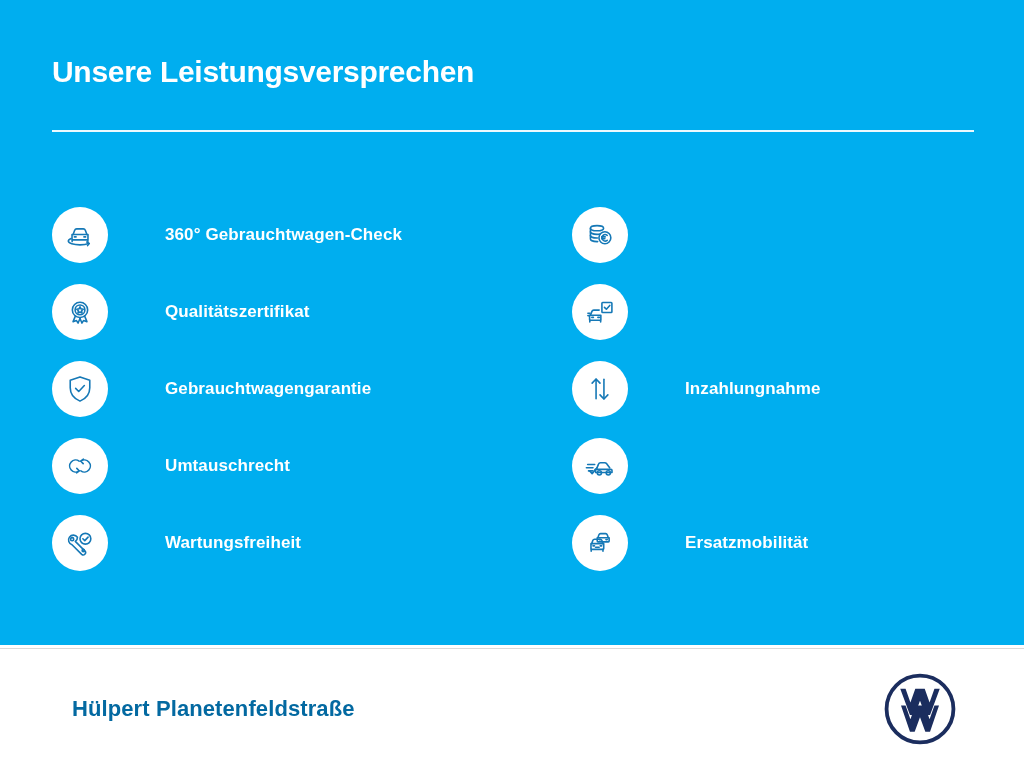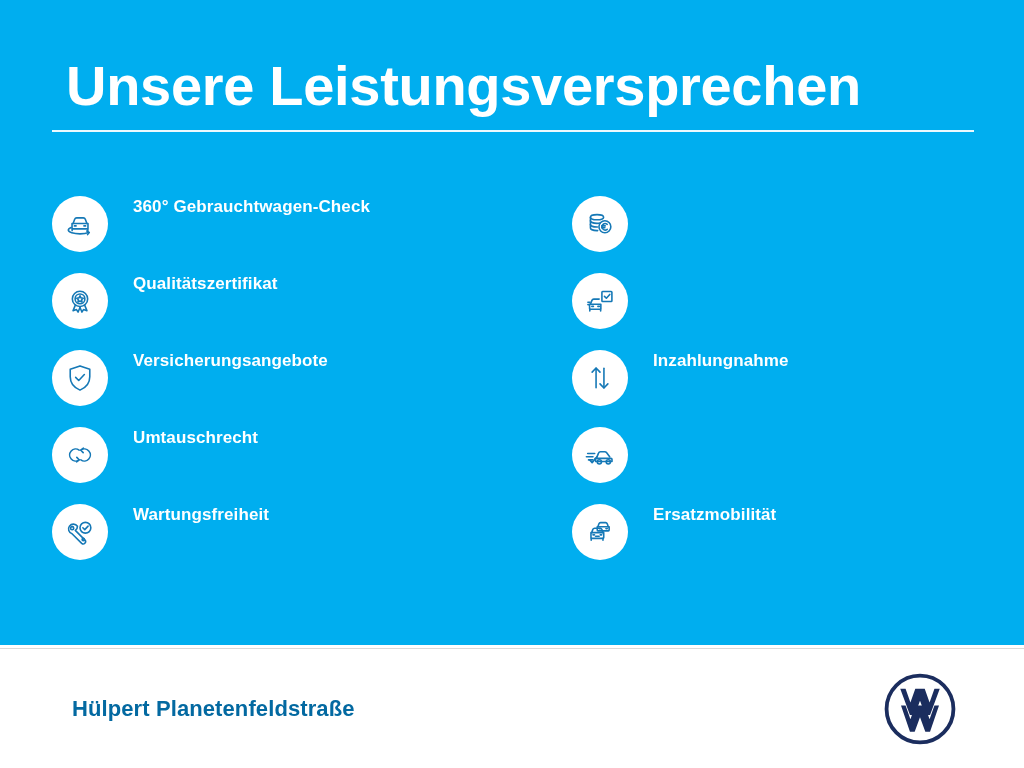--- a/index.html
+++ b/index.html
@@ -32,23 +32,23 @@
     width: 1024px;
     height: 645px;
     background: #00AEEF;
     box-sizing: border-box;
   }
 
   .hero-title {
     position: absolute;
     left: 52px;
     top: 47px;
-    margin: 14px;
+    margin: 0;
     color: #ffffff;
-    font-size: 56px;
+    font-size: 30px;
     line-height: 50px;
     font-weight: 700;
     letter-spacing: -0.3px;
     white-space: nowrap;
   }
 
   .title-rule {
     position: absolute;
     left: 52px;
     top: 130px;
@@ -72,21 +72,22 @@
     top: 0;
     width: 470px;
   }
   .col-left  { left: 52px; }
   .col-right { left: 572px; }
 
   .feature-item {
     position: relative;
     height: 77px;
     display: flex;
-    align-items: flex-start;
+    align-items: center;
+    gap: 32px;
   }
 
   .feature-icon {
     flex: 0 0 auto;
     width: 56px;
     height: 56px;
     border-radius: 50%;
     background: #ffffff;
     display: flex;
     align-items: center;
@@ -202,21 +203,21 @@
           <span class="feature-label">Qualitätszertifikat</span>
         </div>
 
         <div class="feature-item">
           <span class="feature-icon">
             <svg viewBox="0 0 32 32" aria-hidden="true">
               <path d="M16 4.6l9.2 3.1v7.1c0 5.6-3.7 10.3-9.2 12.6-5.5-2.3-9.2-7-9.2-12.6V7.7z"></path>
               <path d="M11.9 15.4l2.9 2.9 5.3-5.6"></path>
             </svg>
           </span>
-          <span class="feature-label">Versicherungsangebote</span>
+          <span class="feature-label">Gebrauchtwagengarantie</span>
         </div>
 
         <div class="feature-item">
           <span class="feature-icon">
             <svg viewBox="0 0 32 32" aria-hidden="true">
               <path d="M15.2 11.5a5.6 5.6 0 1 0 0 9"></path>
               <path d="M16.8 20.5a5.6 5.6 0 1 0 0-9"></path>
               <path d="M13.0 18.2l2.2 2.3-2.4 1.9"></path>
               <path d="M19.0 13.8l-2.2-2.3 2.4-1.9"></path>
             </svg>

